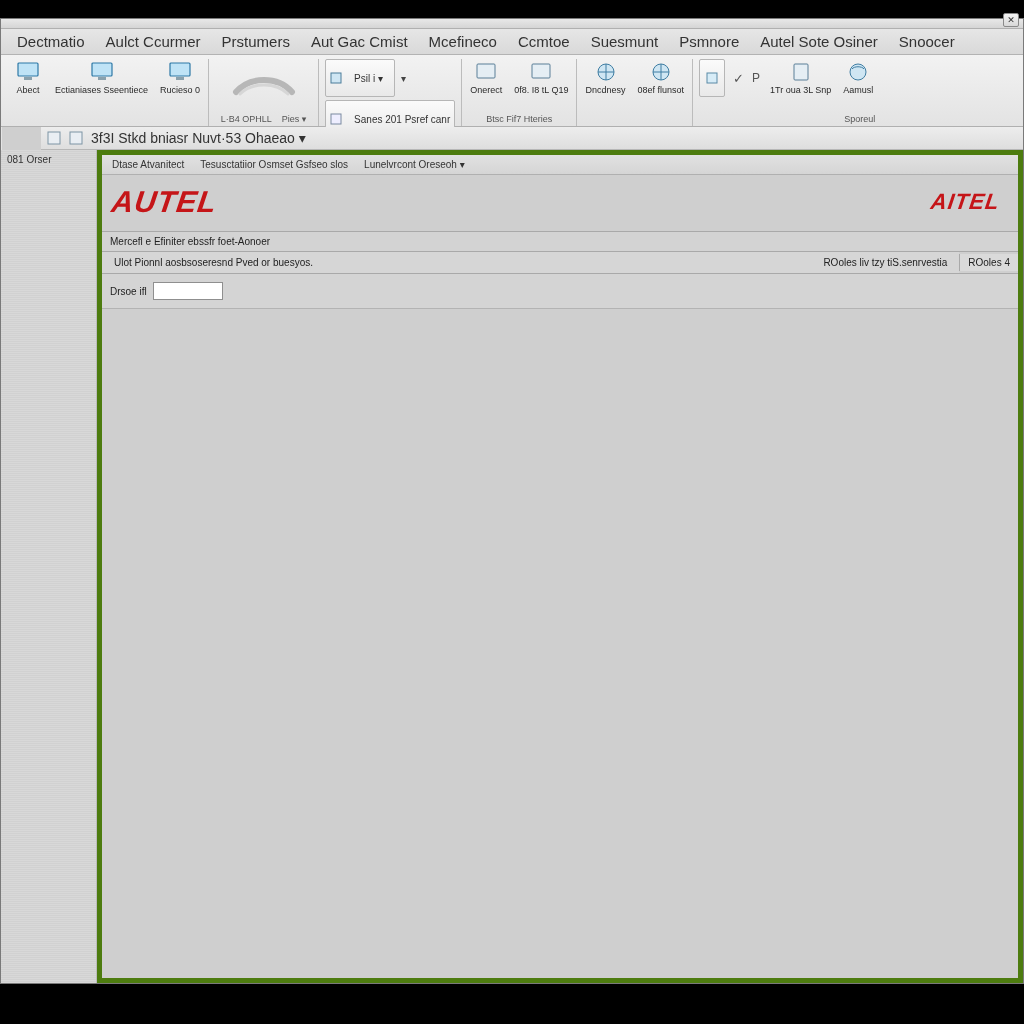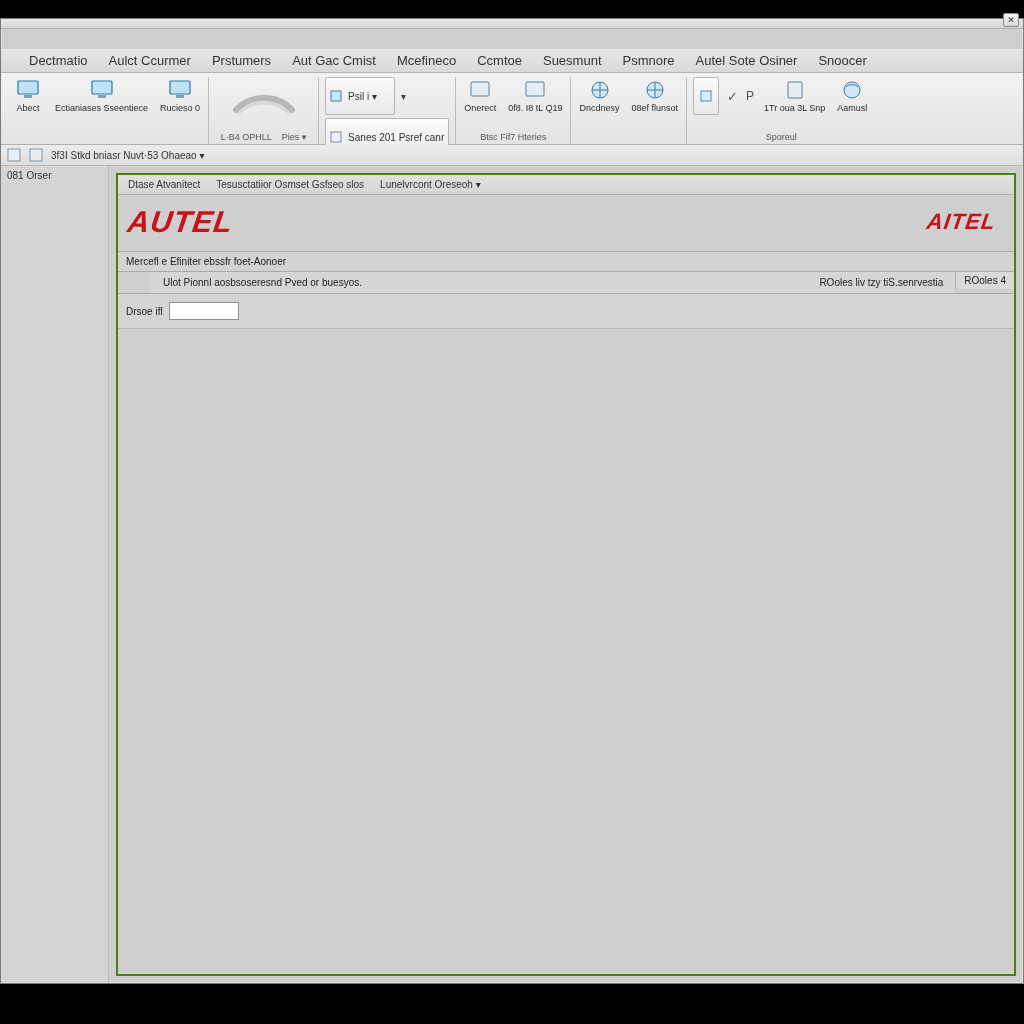--- a/index.html
+++ b/index.html
@@ -14,59 +14,59 @@
     height: 10px; background: linear-gradient(#e8e8e8,#d5d5d5);
     border-bottom: 1px solid #b0b0b0; position: relative;
   }
   .win-close {
     position: absolute; right: 4px; top: -6px; width: 16px; height: 14px;
     background: linear-gradient(#f4f4f4,#d8d8d8); border:1px solid #8a8a8a;
     font-size: 9px; line-height: 12px; text-align: center; color:#333; border-radius:2px;
   }
   .menubar {
     display: flex; align-items: center; gap: 0; background: linear-gradient(#e6e6e6,#d9d9d9);
-    border-bottom: 1px solid #b3b3b3; font-size: 13px; color: #333; padding: 0 18px; margin-top: 20px;
+    border-bottom: 1px solid #b3b3b3; font-size: 15px; color: #333; padding: 0 6px;
   }
   .menu-item { padding: 4px 10px; white-space: nowrap; border-right: 1px solid rgba(0,0,0,0); }
   .ribbon {
     display: flex; align-items: flex-start; background: linear-gradient(#f2f2f2,#e3e3e3);
     border-bottom: 1px solid #b0b0b0; padding: 4px 4px 0 4px; height: 72px;
   }
   .ribbon-group {
     display: flex; flex-direction: column; align-items: stretch;
     border-right: 1px solid #bcbcbc; padding: 0 6px 2px 6px; height: 100%;
   }
   .ribbon-row { display: flex; align-items: flex-start; gap: 8px; }
   .ribbon-btn {
     display: flex; flex-direction: column; align-items: center; gap: 2px;
     font-size: 9px; color: #2a2a2a; padding: 2px 2px; min-width: 34px; text-align:left;
   }
   .ribbon-btn .ico { width: 24px; height: 22px; }
   .ribbon-mini {
-    display: flex; align-items: center; gap: 6px; font-size: 10px; color:#333;
+    display: flex; align-items: center; gap: 12px; font-size: 10px; color:#333;
     padding: 18px 4px; background: linear-gradient(#fbfbfb,#e9e9e9);
     border:1px solid #b6b6b6; border-radius:2px; height:17px; min-width:70px;
   }
   .ribbon-caption { font-size: 9px; color:#555; text-align:center; margin-top:auto; padding-top:2px; }
   .chev { color:#444; font-size:10px; padding:0 2px; }
   .toolbar2 {
     background: linear-gradient(#ededed,#dedede); border-bottom:1px solid #b7b7b7;
-    padding: 3px 6px; font-size: 10px; color:#333; display:flex; flex-direction:row; gap:3px;
+    padding: 3px 6px; font-size: 14px; color:#333; display:flex; flex-direction:row; gap:3px;margin-left:40px;
   }
   .tb-row { display:flex; align-items:center; gap:8px; }
   .tb-chip { display:flex; align-items:center; gap:3px; }
   .tb-ico { width:14px; height:14px; display:inline-block; }
   .body-area { flex:1; display:flex; overflow:hidden; }
   .left-margin {
-    width: 108px;
+    width: 96px;
     background: repeating-linear-gradient(0deg,#d8d8d8 0,#d8d8d8 1px,#d1d1d1 1px,#d1d1d1 2px);
     border-right:1px solid #bcbcbc; position:relative;
   }
   .dw-label { font-size:10px; color:#333; padding:4px 6px; }
-  .content { flex:1; display:flex; flex-direction:column; background:#cfcfcf; border:2px solid #4d7c0f; margin:7px; }
+  .content { flex:1; display:flex; flex-direction:column; background:#cfcfcf; border:5px solid #4d7c0f; margin:0; }
   .subtabs { display:flex; gap:16px; font-size:10px; color:#333; padding:4px 10px; background:linear-gradient(#e1e1e1,#d5d5d5); border-bottom:1px solid #b0b0b0;}
   .brandbar {
     display:flex; justify-content:space-between; align-items:center;
     padding: 10px 18px 12px 10px; background:#cfcfcf;
   }
   .brand-left { font-family: "Arial Black", Arial, sans-serif; font-weight:900; font-style:italic;
     font-size: 30px; letter-spacing: 1px; color:#c51518; transform: skewX(-8deg);}
   .brand-right { font-family: "Arial Black", Arial, sans-serif; font-weight:900; font-style:italic;
     font-size: 22px; letter-spacing: 1px; color:#c51518; transform: skewX(-8deg);}
   .section-hd {
@@ -227,21 +227,21 @@
           <span>1Tr oua 3L Snp</span>
         </div>
         <div class="ribbon-btn">
           <svg class="ico" viewBox="0 0 24 22">
               <circle cx="12" cy="11" r="8" fill="#cfe6f3" stroke="#3f7da2"></circle>
               <path d="M6 8c2-3 10-3 12 0" stroke="#3f7da2" fill="none"></path>
             </svg>
           <span>Aamusl</span>
         </div>
       </div>
-      <div class="ribbon-caption" style="">Sporeul</div>
+      <div class="ribbon-caption" style="text-align:right">Sporeul</div>
     </div>
   </div>
 
   <div class="toolbar2">
     <div class="tb-row">
       <span class="tb-chip">
         <svg class="tb-ico" viewBox="0 0 14 14">
             <rect x="1" y="1" width="12" height="12" fill="#e9eef3" stroke="#7d94a4"></rect>
           </svg>
       </span>
@@ -266,21 +266,21 @@
         <span>Lunelvrcont Oreseoh ▾</span>
       </div>
 
       <div class="brandbar">
         <div class="brand-left">AUTEL</div>
         <div class="brand-right">AITEL</div>
       </div>
 
       <div class="section-hd">Mercefl e Efiniter ebssfr foet-Aonoer</div>
 
-      <div style="display:flex;align-items:flex-start;border-bottom:1px solid #a9a9a9;padding-left:33px;">
+      <div style="display:flex;align-items:center;border-bottom:1px solid #a9a9a9;">
         <div class="row-line" style="flex:1;border-bottom:none">
           <span>Ulot Pionnl aosbsoseresnd Pved or buesyos.</span>
           <span>ROoles liv tzy tiS.senrvestia</span>
         </div>
         <div class="status-col">ROoles 4</div>
       </div>
 
       <div class="row-input">
         <span class="tinylabel">Drsoe ifl</span>
         <input class="textfield" value="" style="">

